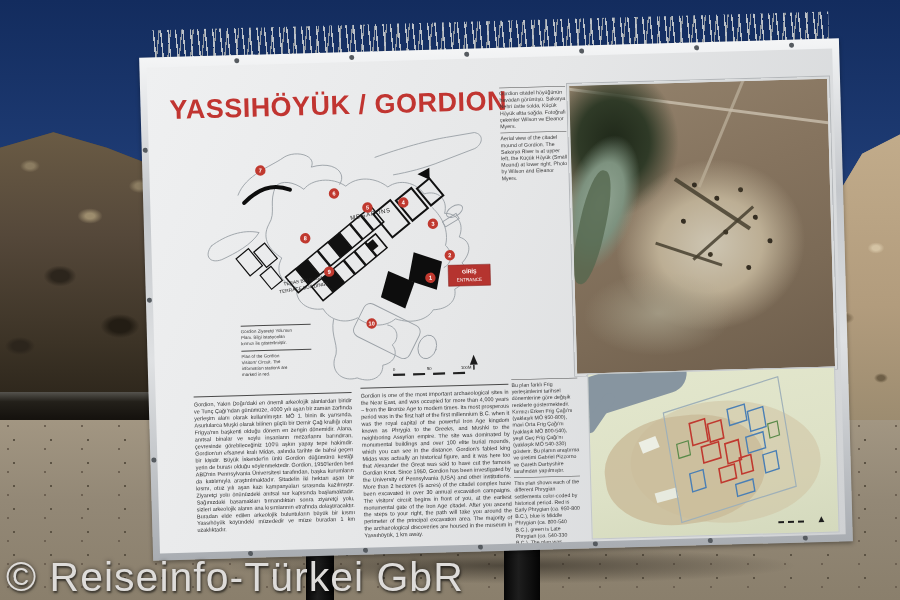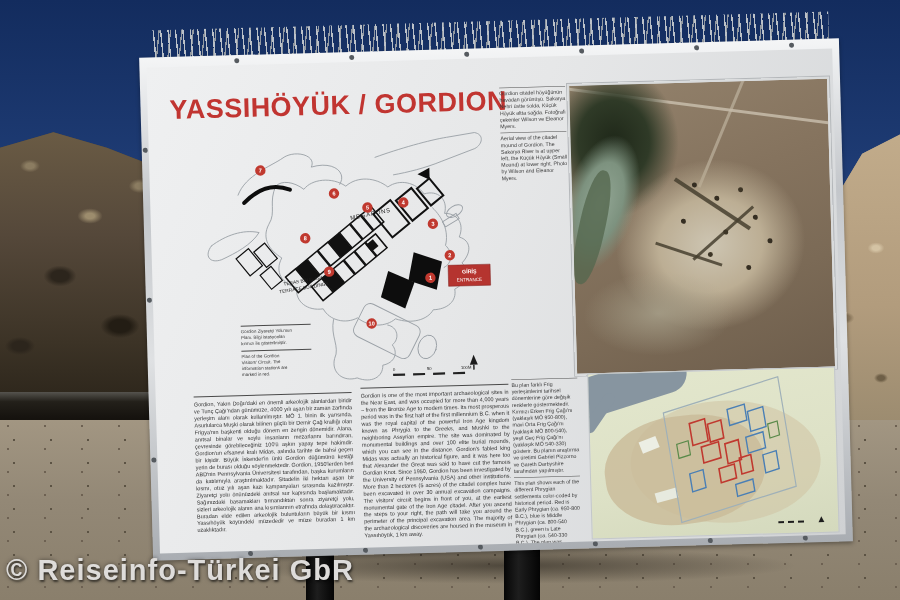--- a/index.html
+++ b/index.html
@@ -113,21 +113,21 @@
   .il-white1{left:50px;top:66px;width:18px;height:12px;background:#eceee4;transform:rotate(-20deg);}
   .il-white2{left:64px;top:118px;width:22px;height:10px;background:#e7eadf;transform:rotate(-14deg);}
   .il-north{right:12px;bottom:8px;color:#1d1d1d;font-size:10px;line-height:10px;}
   .il-dash{right:34px;bottom:10px;width:26px;height:2px;
        background:repeating-linear-gradient(90deg,#1d1d1d 0 6px,transparent 6px 10px);}
 
   
   .planmap{left:30px;top:52px;}
   svg text{font-family:"Liberation Sans",sans-serif;}
 
-  .watermark{left:6px;top:554px;z-index:10;font-size:29px;font-weight:700;color:#dedcda;
+  .watermark{left:6px;top:554px;z-index:10;font-size:41px;font-weight:400;color:#dedcda;
        letter-spacing:1px;text-shadow:0 0 4px rgba(20,20,20,.55),1px 2px 2px rgba(0,0,0,.5);}
 </style>
 </head>
 <body>
 
 <div class="abs sky"></div>
 <div class="abs hill-left"></div>
 <div class="abs wall-left"></div>
 <div class="abs hill-right"></div>
 <div class="abs ground"></div>

